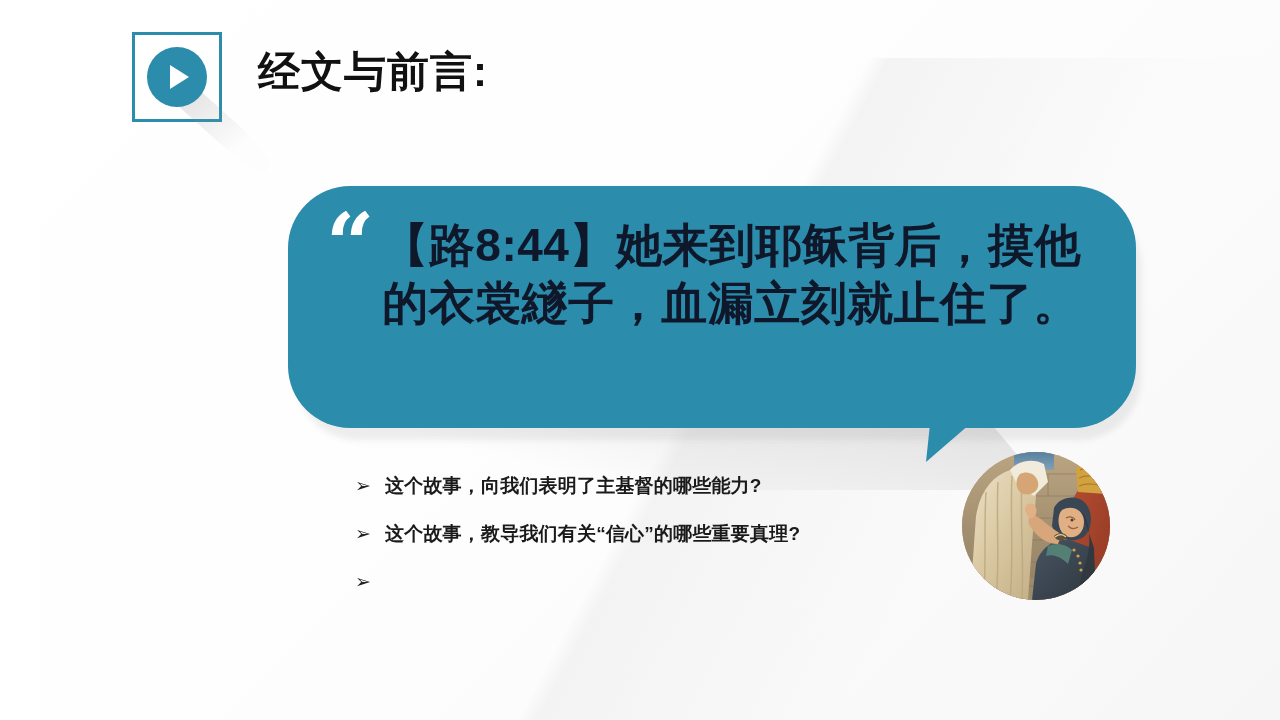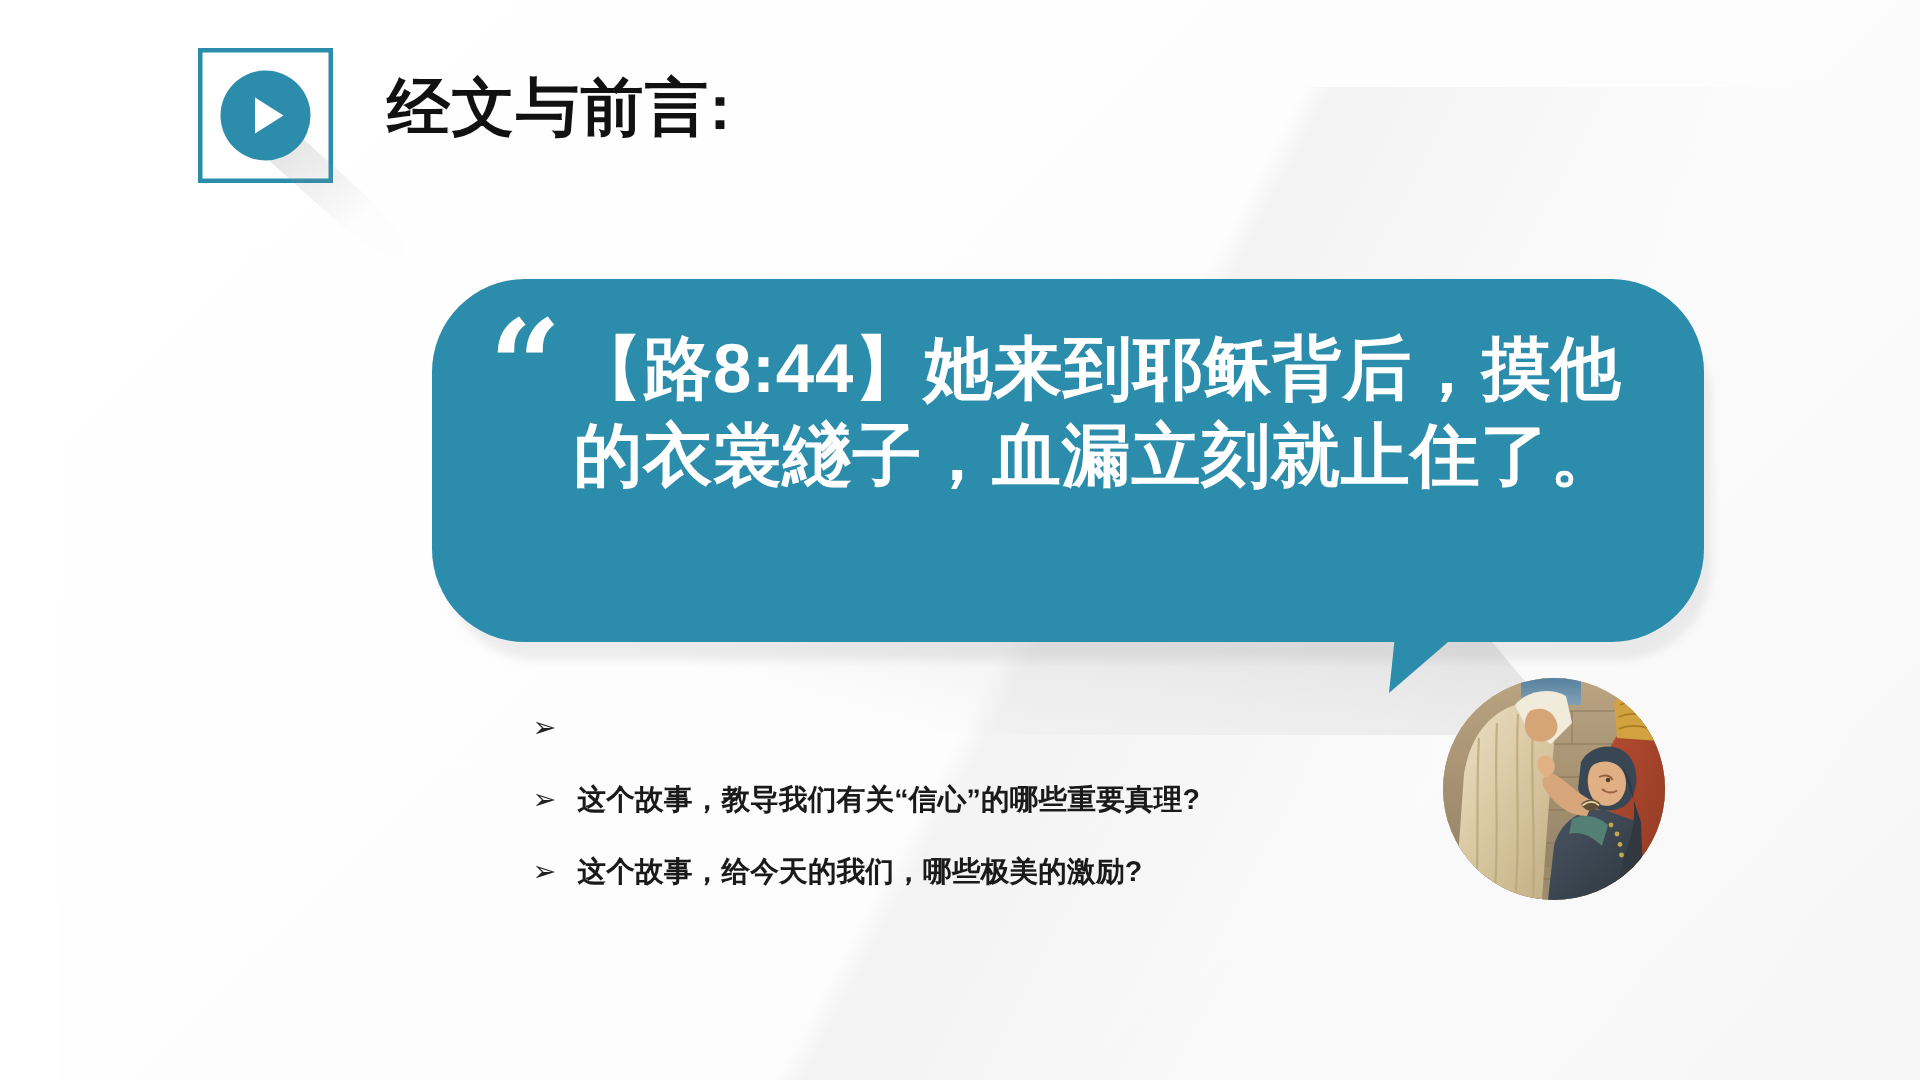--- a/index.html
+++ b/index.html
@@ -146,21 +146,21 @@
     color: #ffffff;
     font-family: "DejaVu Serif", "Liberation Serif", serif;
     font-size: 84px;
     font-weight: bold;
     line-height: 60px;
     margin-right: 8px;
     flex: 0 0 auto;
     user-select: none;
   }
   .bubble-text {
-    color: #ffffff;
+    color: #0f172a;
     font-size: 46px;
     font-weight: bold;
     line-height: 58px;
     letter-spacing: 0.5px;
     margin-top: 2px;
   }
 
   
   .bubble-longshadow {
     position: absolute;
@@ -259,30 +259,30 @@
   </div>
   <div class="bubble-tail"></div>
 
   <div class="body-block">
 
 
     <ul class="bullet-list">
 
       <li class="bullet-item">
         <span class="bullet-marker">➢</span>
+        <span class="bullet-text">这个故事，向我们表明了主基督的哪些能力?</span>
       </li>
 
       <li class="bullet-item">
         <span class="bullet-marker">➢</span>
         <span class="bullet-text">这个故事，教导我们有关“信心”的哪些重要真理?</span>
       </li>
 
       <li class="bullet-item">
         <span class="bullet-marker">➢</span>
-        <span class="bullet-text">这个故事，给今天的我们，哪些极美的激励?</span>
       </li>
 
     </ul>
   </div>
 
   <div class="photo-circle">
     <svg class="photo-art" viewBox="0 0 148 148" preserveAspectRatio="xMidYMid slice">
       <defs>
         <linearGradient id="wallG" x1="0" y1="0" x2="0" y2="1">
           <stop offset="0%" stop-color="#b9a585"></stop>

